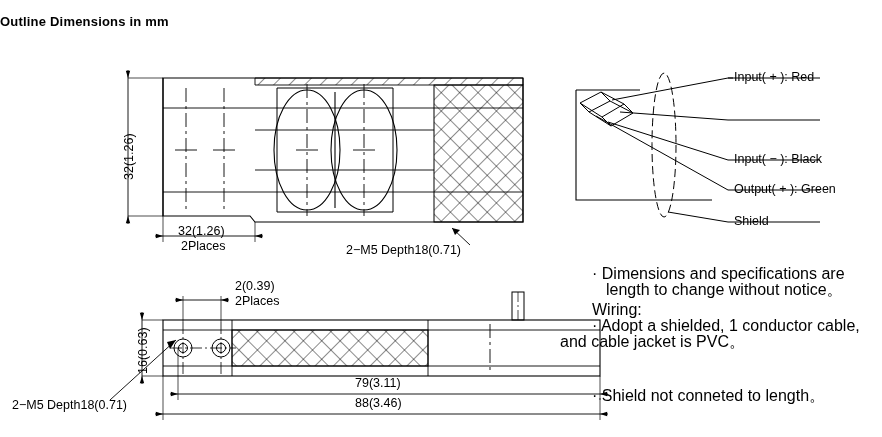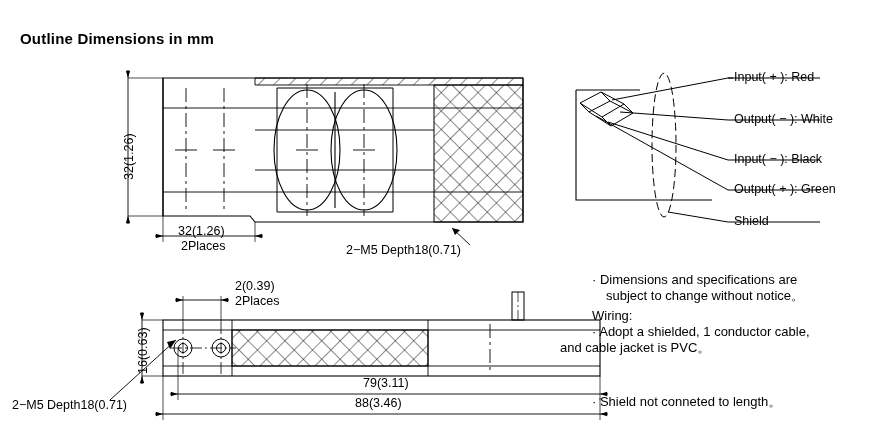--- a/index.html
+++ b/index.html
@@ -13,50 +13,48 @@
   }
   #page {
     position: relative;
     width: 882px;
     height: 437px;
     overflow: hidden;
     background: #ffffff;
   }
   .title {
     position: absolute;
-    left: 20px;
+    left: 0;
     top: 14px;
-    font-size: 15px;
+    font-size: 13px;
     font-weight: bold;
     letter-spacing: 0.2px;
-    margin-top: 16px;
   }
   svg.drawing {
     position: absolute;
     left: 0;
     top: 0;
     width: 882px;
     height: 437px;
   }
   .lbl {
     position: absolute;
     font-size: 12.5px;
     white-space: nowrap;
     line-height: 1.25;
   }
   .vert {
     transform: rotate(-90deg);
     transform-origin: left top;
   }
   .notes {
     position: absolute;
-    font-size: 13px;
+    font-size: 16px;
     line-height: 1.33;
     white-space: nowrap;
-    margin-top: 8px;
   }
 </style>
 </head>
 <body>
 
 <div id="page">
 
   <div class="title">Outline Dimensions in mm</div>
 
   <svg class="drawing" viewBox="0 0 882 437" xmlns="http://www.w3.org/2000/svg">
@@ -195,29 +193,28 @@
 
   <div class="lbl vert" style="left:122px; top:180px;">32(1.26)</div>
   <div class="lbl" style="left:178px; top:224px;">32(1.26)</div>
   <div class="lbl" style="left:181px; top:239px;">2Places</div>
   <div class="lbl" style="left:346px; top:243px;">2−M5 Depth18(0.71)</div>
 
   <div class="lbl" style="left:235px; top:279px;">2(0.39)</div>
   <div class="lbl" style="left:235px; top:294px;">2Places</div>
   <div class="lbl vert" style="left:136px; top:374px;">16(0.63)</div>
   <div class="lbl" style="left:12px; top:398px;">2−M5 Depth18(0.71)</div>
-  <div class="lbl" style="left:355px; top:376px;margin-left:8px;">79(3.11)</div>
+  <div class="lbl" style="left:355px; top:376px;">79(3.11)</div>
   <div class="lbl" style="left:355px; top:396px;">88(3.46)</div>
 
   <div class="lbl" style="left:734px; top:70px;">Input( + ): Red</div>
-  <div class="lbl" style="left:734px; top:112px;">Output( − ): White</div>
   <div class="lbl" style="left:734px; top:152px;">Input( − ): Black</div>
   <div class="lbl" style="left:734px; top:182px;">Output( + ): Green</div>
   <div class="lbl" style="left:734px; top:214px;text-align:right;">Shield</div>
 
   <div class="notes" style="left:592px; top:263px;">· Dimensions and specifications are</div>
-  <div class="notes" style="left:606px; top:279px;">subject to change without notice。</div>
+  <div class="notes" style="left:606px; top:279px;">length to change without notice。</div>
   <div class="notes bold" style="left:592px; top:299px; font-weight:normal;text-align:center;">Wiring:</div>
   <div class="notes" style="left:592px; top:315px;">· Adopt a shielded, 1 conductor cable,</div>
   <div class="notes" style="left:560px; top:331px;">   and  cable jacket is PVC。</div>
   <div class="notes" style="left:592px; top:385px;">· Shield not conneted to length。</div>
 
 </div>
 
 </body></html>

